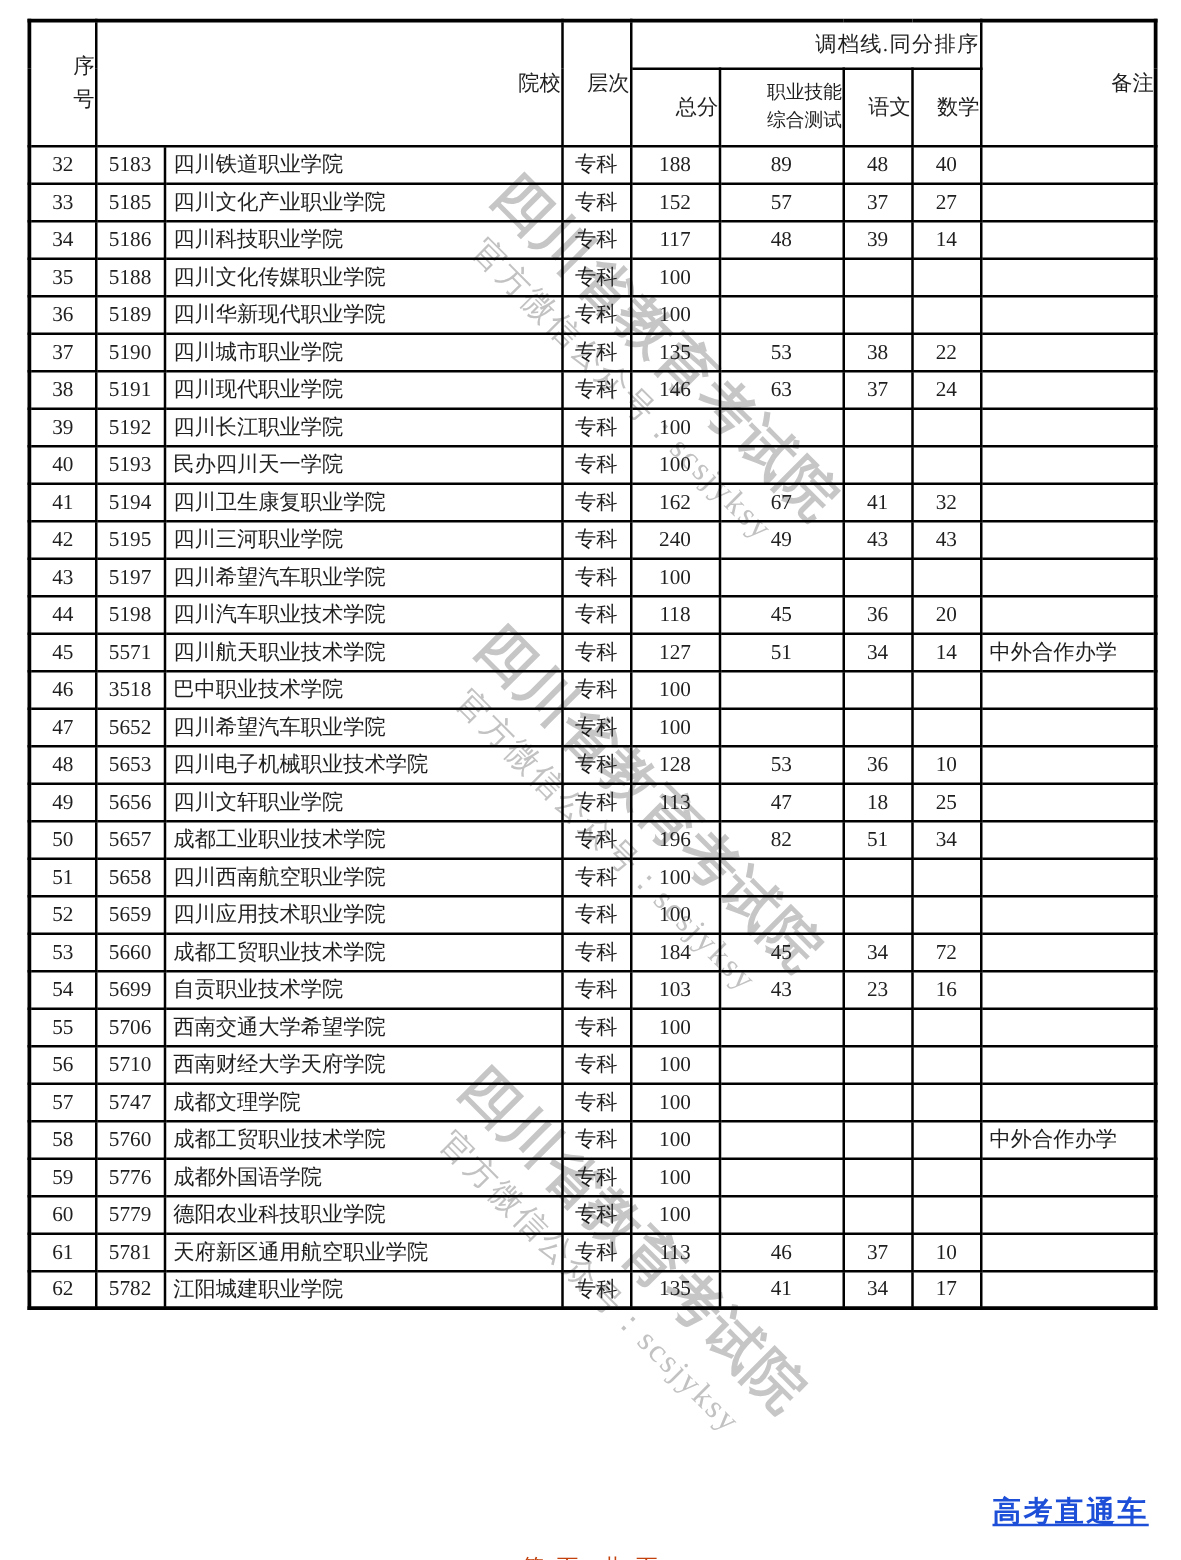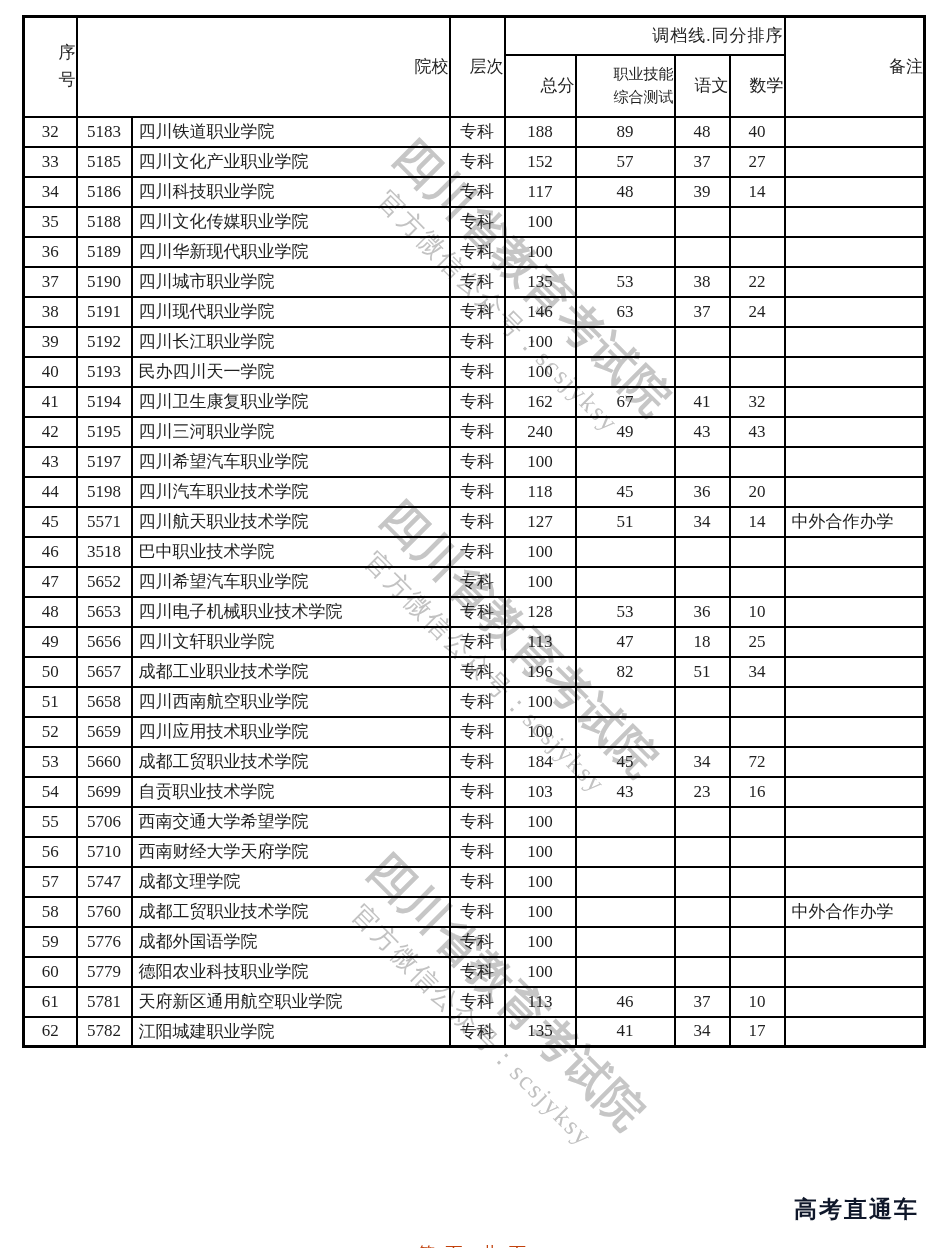--- a/index.html
+++ b/index.html
@@ -84,24 +84,25 @@
     color:#c2410c;
     z-index:1;
     margin-top:39px;
   }
   .brand {
     position:absolute;
     top:1194px; right:26px;
     font-size:23px;
     font-weight:bold;
     letter-spacing:2px;
-    color:#0f172a;
+    color:#1d4ed8;
     font-family:"Liberation Sans","DejaVu Sans",sans-serif;
     text-shadow:1px 1px 0 #ffffff;
     z-index:1;
+    text-decoration:underline;
   }
 </style>
 </head>
 <body>
 
 <div class="page">
 
   <div class="wm wm1">
     <span class="wm-big">四川省教育考试院</span>
     <span class="wm-small">官方微信公众号：scsjyksy</span>

